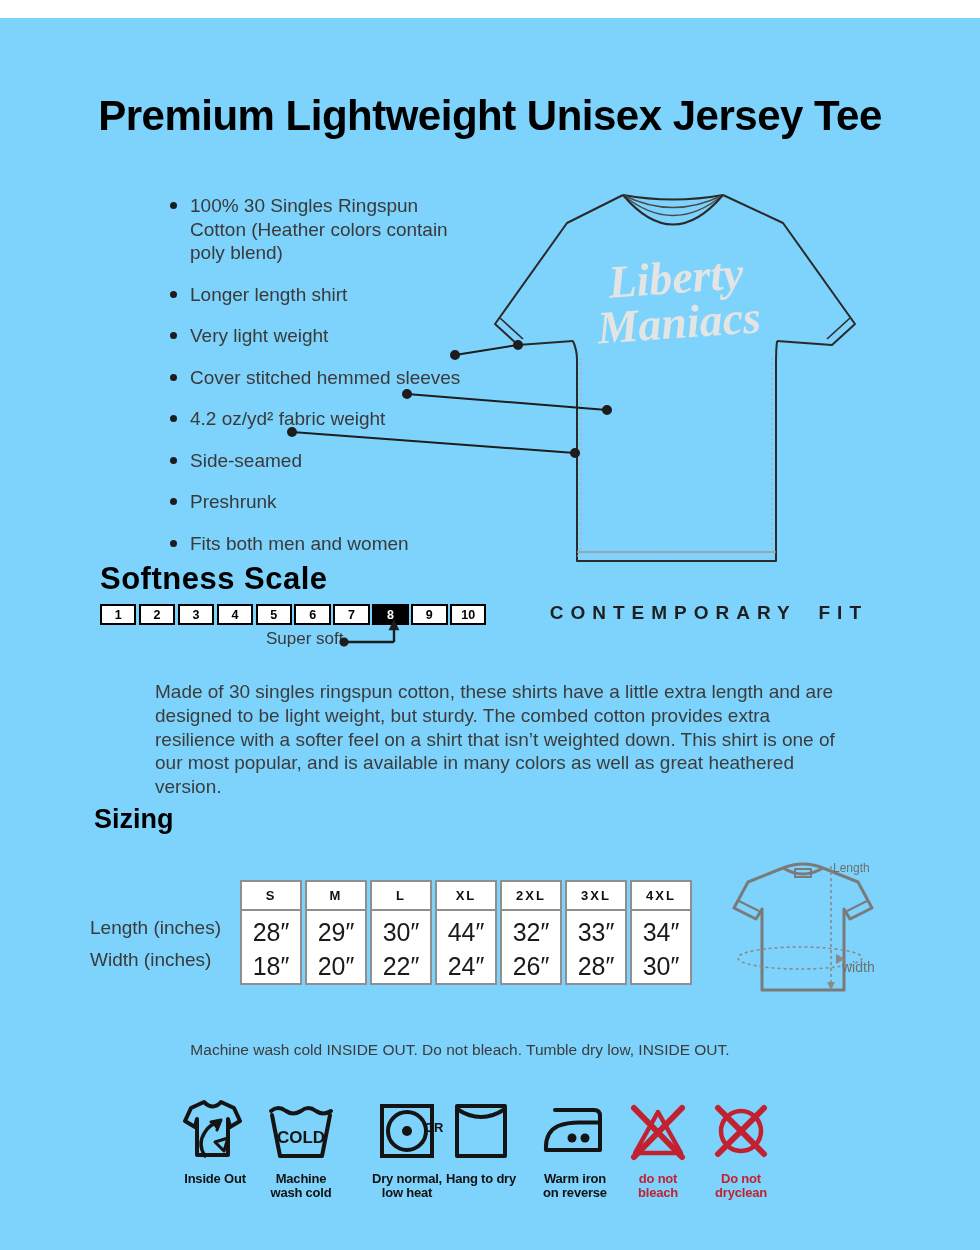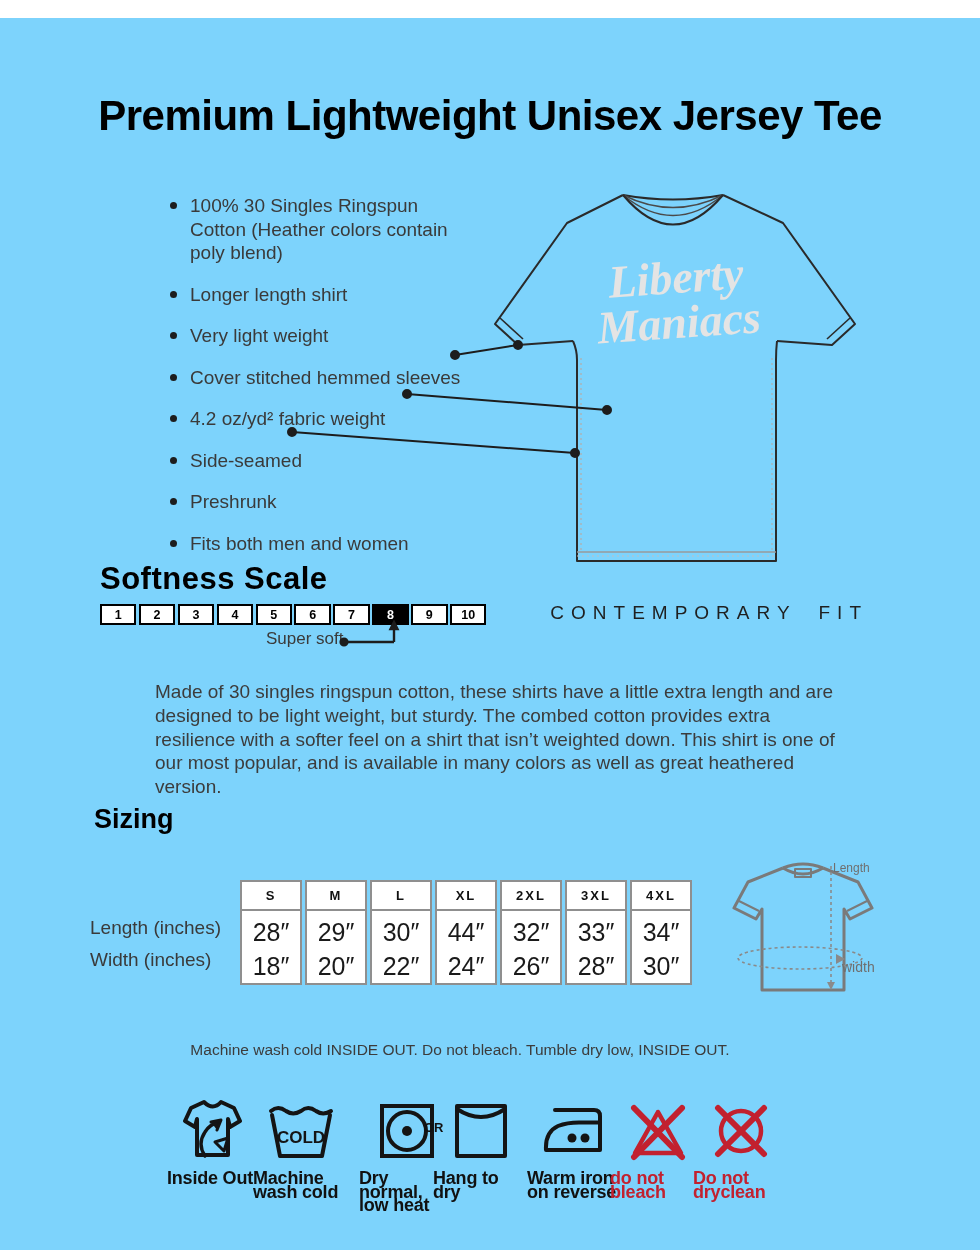--- a/index.html
+++ b/index.html
@@ -44,21 +44,21 @@
   }
   .scale-box.active { background:#000; color:#fff; }
   .super-soft-note {
     position:absolute; left:266px; top:611px;
     font-size:17px; color:#3a3a3a; font-weight:300;
   }
   .super-soft-arrow { position:absolute; left:338px; top:602px; }
   
   .fit-block { position:absolute; right:112px; top:584px; text-align:right; }
   .fit-label {
-    font-size:19px; font-weight:400; color:#1f1f1f;
+    font-size:19px; font-weight:700; color:#1f1f1f;
     letter-spacing:7px; word-spacing:10px;
   }
   .fit-sub { margin-top:9px; }
   .fit-tier { font-size:15px; color:#4a4a4a; font-weight:300; letter-spacing:0.5px; }
   .fit-price { font-size:20px; color:#2e2e2e; margin-left:16px; letter-spacing:2px; font-weight:300; }
   
   .description {
     position:absolute; left:155px; top:662px; width:690px;
     font-size:19px; line-height:23.8px; color:#3c3c3c; font-weight:300;
   }
@@ -89,24 +89,24 @@
   .size-cell.first { margin-top:4px; }
   .mini-shirt-svg { position:absolute; left:728px; top:838px; }
   .diagram-label { position:absolute; font-size:12px; color:#6f6f6f; font-weight:300; }
   .diagram-label.length { left:833px; top:843px; }
   .diagram-label.width  { left:842px; top:941px; font-size:14px; }
   
   .care-text {
     position:absolute; top:1023px; left:0; width:920px; text-align:center;
     font-size:15.5px; color:#3c3c3c; font-weight:300;
   }
-  .care-item { position:absolute; top:1078px; width:96px; text-align:left; }
+  .care-item { position:absolute; top:1078px; width:96px; text-align:center; }
   .care-icon-box { height:70px; display:flex; align-items:center; justify-content:center; }
   .care-label {
-    margin-top:6px; font-size:18px; font-weight:bold; line-height:13.5px;
+    margin-top:6px; font-size:13px; font-weight:bold; line-height:13.5px;
     color:#111; white-space:pre-line; letter-spacing:-0.2px;
   }
   .care-label.red { color:#C2212F; }
   .or-label { position:absolute; left:424px; top:1102px; font-size:13px; font-weight:bold; color:#111; }
 </style>
 </head>
 <body>
 
 <div class="page">
 

